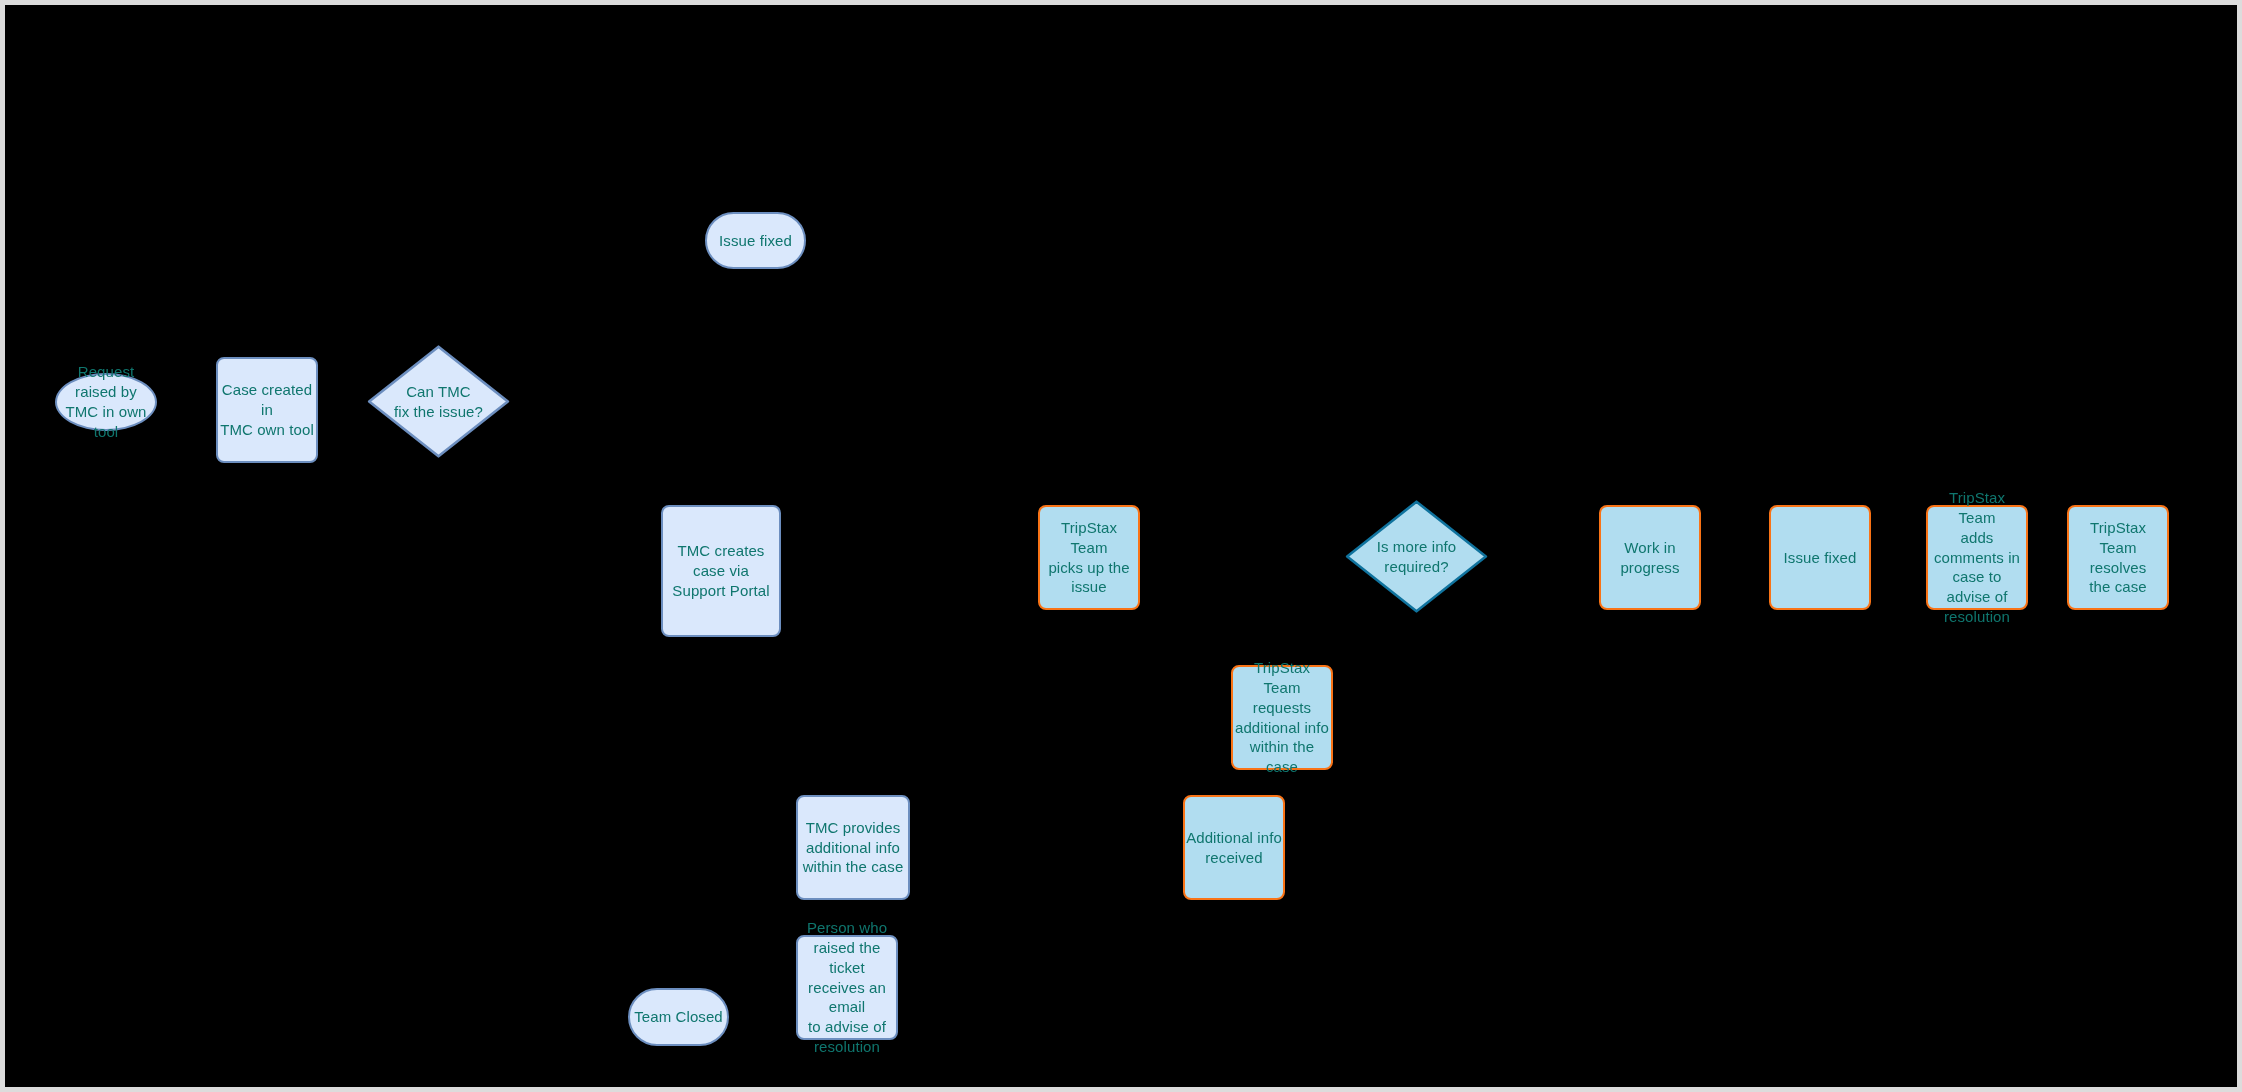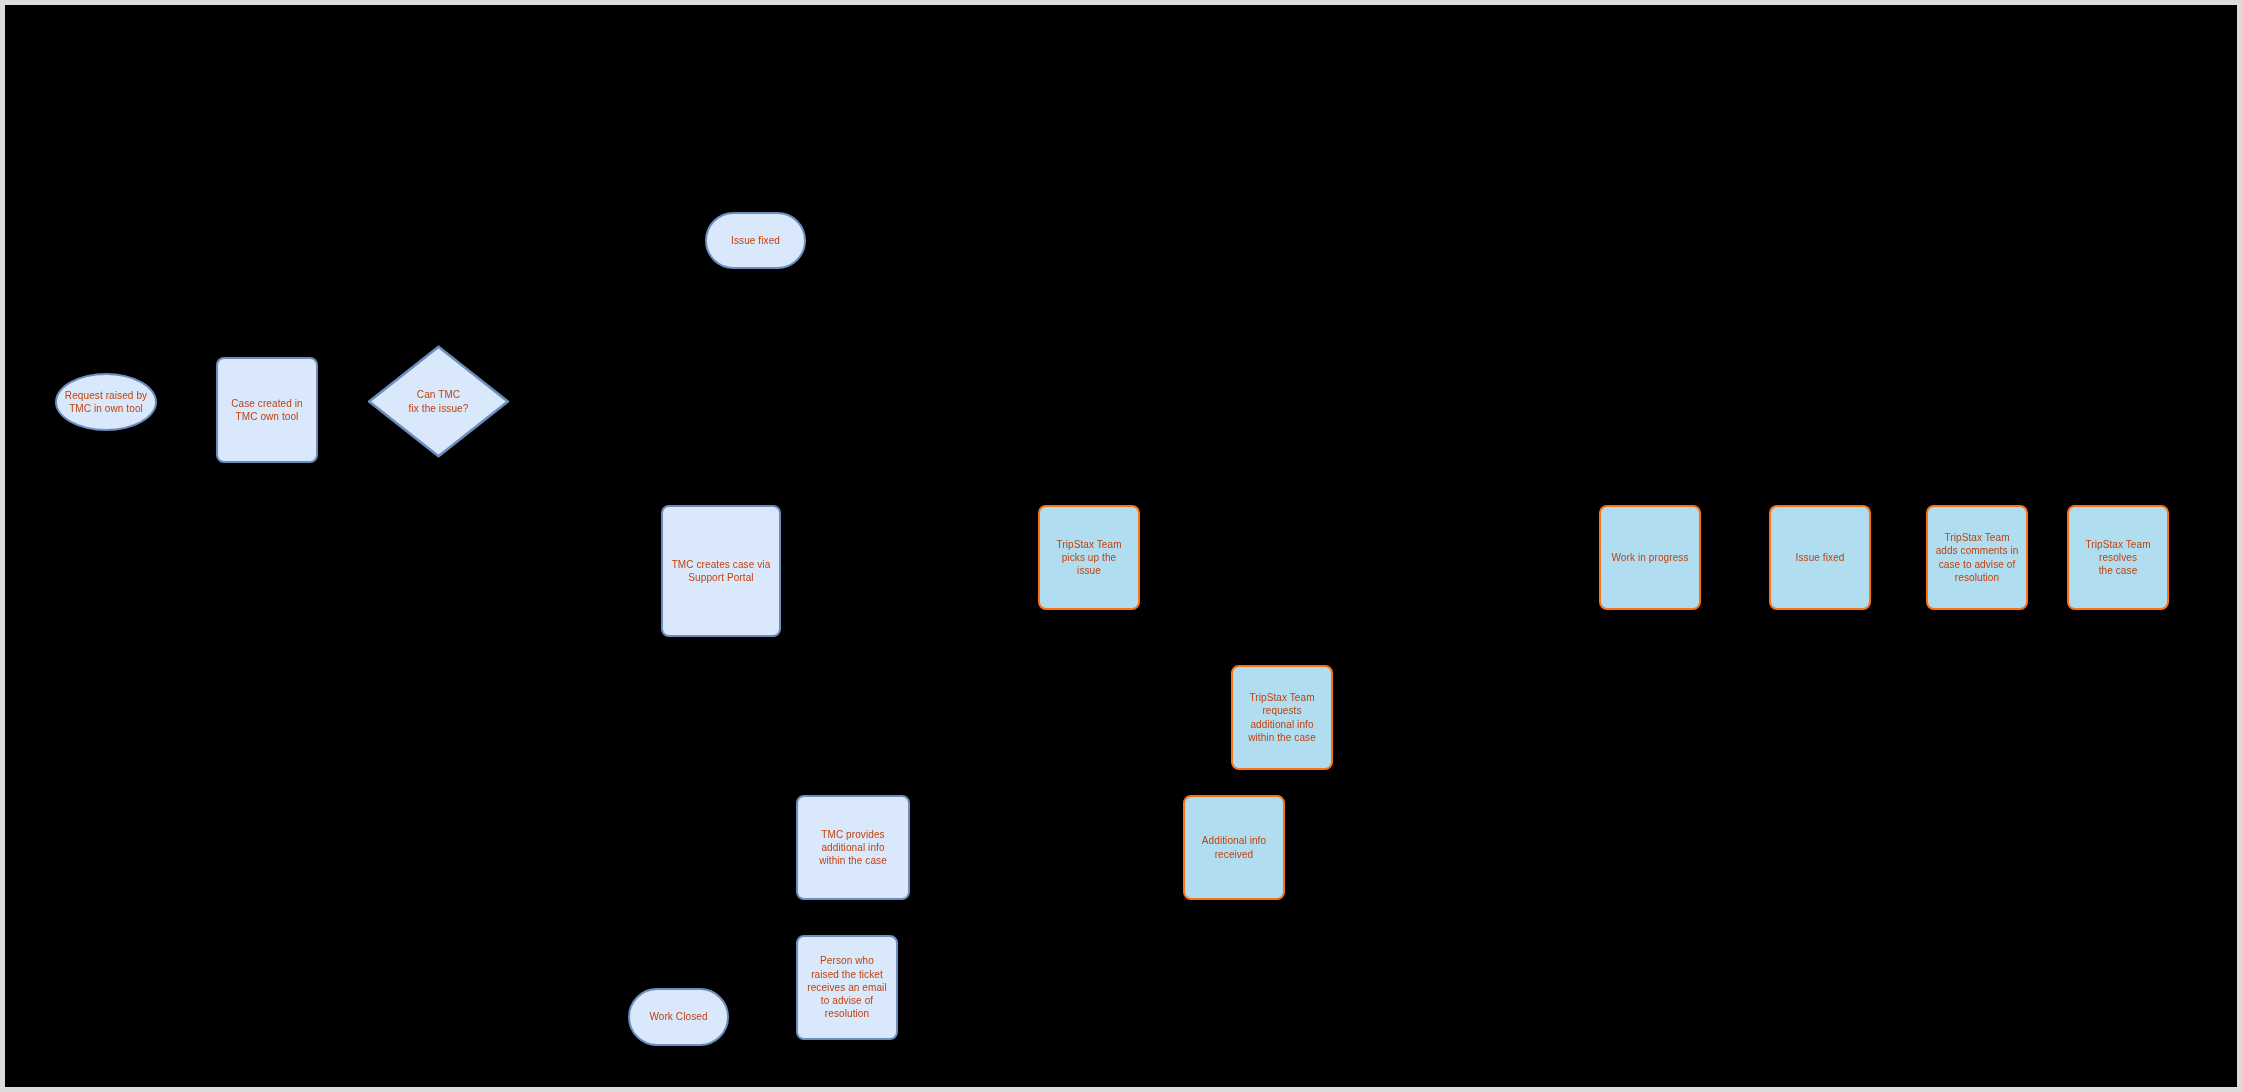--- a/index.html
+++ b/index.html
@@ -23,22 +23,22 @@
   }
 
   
   .node {
     position: absolute;
     box-sizing: border-box;
     display: flex;
     align-items: center;
     justify-content: center;
     text-align: center;
-    color: #c2410c;
-    font-size: 10px;
+    color: #0f766e;
+    font-size: 15px;
     line-height: 1.33;
     letter-spacing: 0.1px;
     white-space: pre-line;
     user-select: none;
   }
 
   
   .style-a {
     background: #dae8fc;
     border: 2px solid #6c8ebf;
@@ -90,38 +90,42 @@
       <div class="node shape-diamond style-a" style="left: 362px; top: 340px; width: 143px; height: 113px; justify-content: flex-end;"><svg viewBox="0 0 100 100" preserveAspectRatio="none">
           <polygon points="50,1.5 98.5,50 50,98.5 1.5,50" fill="#dae8fc" stroke="#6c8ebf" stroke-width="2.6" vector-effect="non-scaling-stroke" stroke-linejoin="round"></polygon>
         </svg><span class="dlabel">Can TMC
 fix the issue?</span></div>
       <div class="node shape-terminal style-a" style="left: 700px; top: 207px; width: 101px; height: 57px;"><span class="node-text overflow-text">Issue fixed</span></div>
       <div class="node shape-process style-a" style="left: 656px; top: 500px; width: 120px; height: 132px;"><span class="node-text overflow-text">TMC creates case via
 Support Portal</span></div>
       <div class="node shape-process style-b" style="left: 1033px; top: 500px; width: 102px; height: 105px;"><span class="node-text overflow-text">TripStax Team
 picks up the
 issue</span></div>
+      <div class="node shape-diamond style-b" style="left: 1340px; top: 495px; width: 143px; height: 113px;"><svg viewBox="0 0 100 100" preserveAspectRatio="none">
+          <polygon points="50,1.5 98.5,50 50,98.5 1.5,50" fill="#b1ddf0" stroke="#10739e" stroke-width="2.6" vector-effect="non-scaling-stroke" stroke-linejoin="round"></polygon>
+        </svg><span class="dlabel">Is more info
+required?</span></div>
       <div class="node shape-process style-b" style="left: 1594px; top: 500px; width: 102px; height: 105px;"><span class="node-text overflow-text">Work in progress</span></div>
       <div class="node shape-process style-b" style="left: 1764px; top: 500px; width: 102px; height: 105px;"><span class="node-text overflow-text">Issue fixed</span></div>
       <div class="node shape-process style-b" style="left: 1921px; top: 500px; width: 102px; height: 105px;"><span class="node-text overflow-text">TripStax Team
 adds comments in
 case to advise of
 resolution</span></div>
       <div class="node shape-process style-b" style="left: 2062px; top: 500px; width: 102px; height: 105px;"><span class="node-text overflow-text">TripStax Team
 resolves
 the case</span></div>
       <div class="node shape-process style-b" style="left: 1226px; top: 660px; width: 102px; height: 105px;"><span class="node-text overflow-text">TripStax Team
 requests
 additional info
 within the case</span></div>
       <div class="node shape-process style-a" style="left: 791px; top: 790px; width: 114px; height: 105px;"><span class="node-text overflow-text">TMC provides
 additional info
 within the case</span></div>
       <div class="node shape-process style-b" style="left: 1178px; top: 790px; width: 102px; height: 105px;"><span class="node-text overflow-text">Additional info
 received</span></div>
-      <div class="node shape-terminal style-a" style="left: 623px; top: 983px; width: 101px; height: 58px;"><span class="node-text overflow-text">Work Closed</span></div>
+      <div class="node shape-terminal style-a" style="left: 623px; top: 983px; width: 101px; height: 58px;"><span class="node-text overflow-text">Team Closed</span></div>
       <div class="node shape-process style-a" style="left: 791px; top: 930px; width: 102px; height: 105px;"><span class="node-text overflow-text">Person who
 raised the ticket
 receives an email
 to advise of
 resolution</span></div>
     </div>
 </div>
 
 </body></html>

